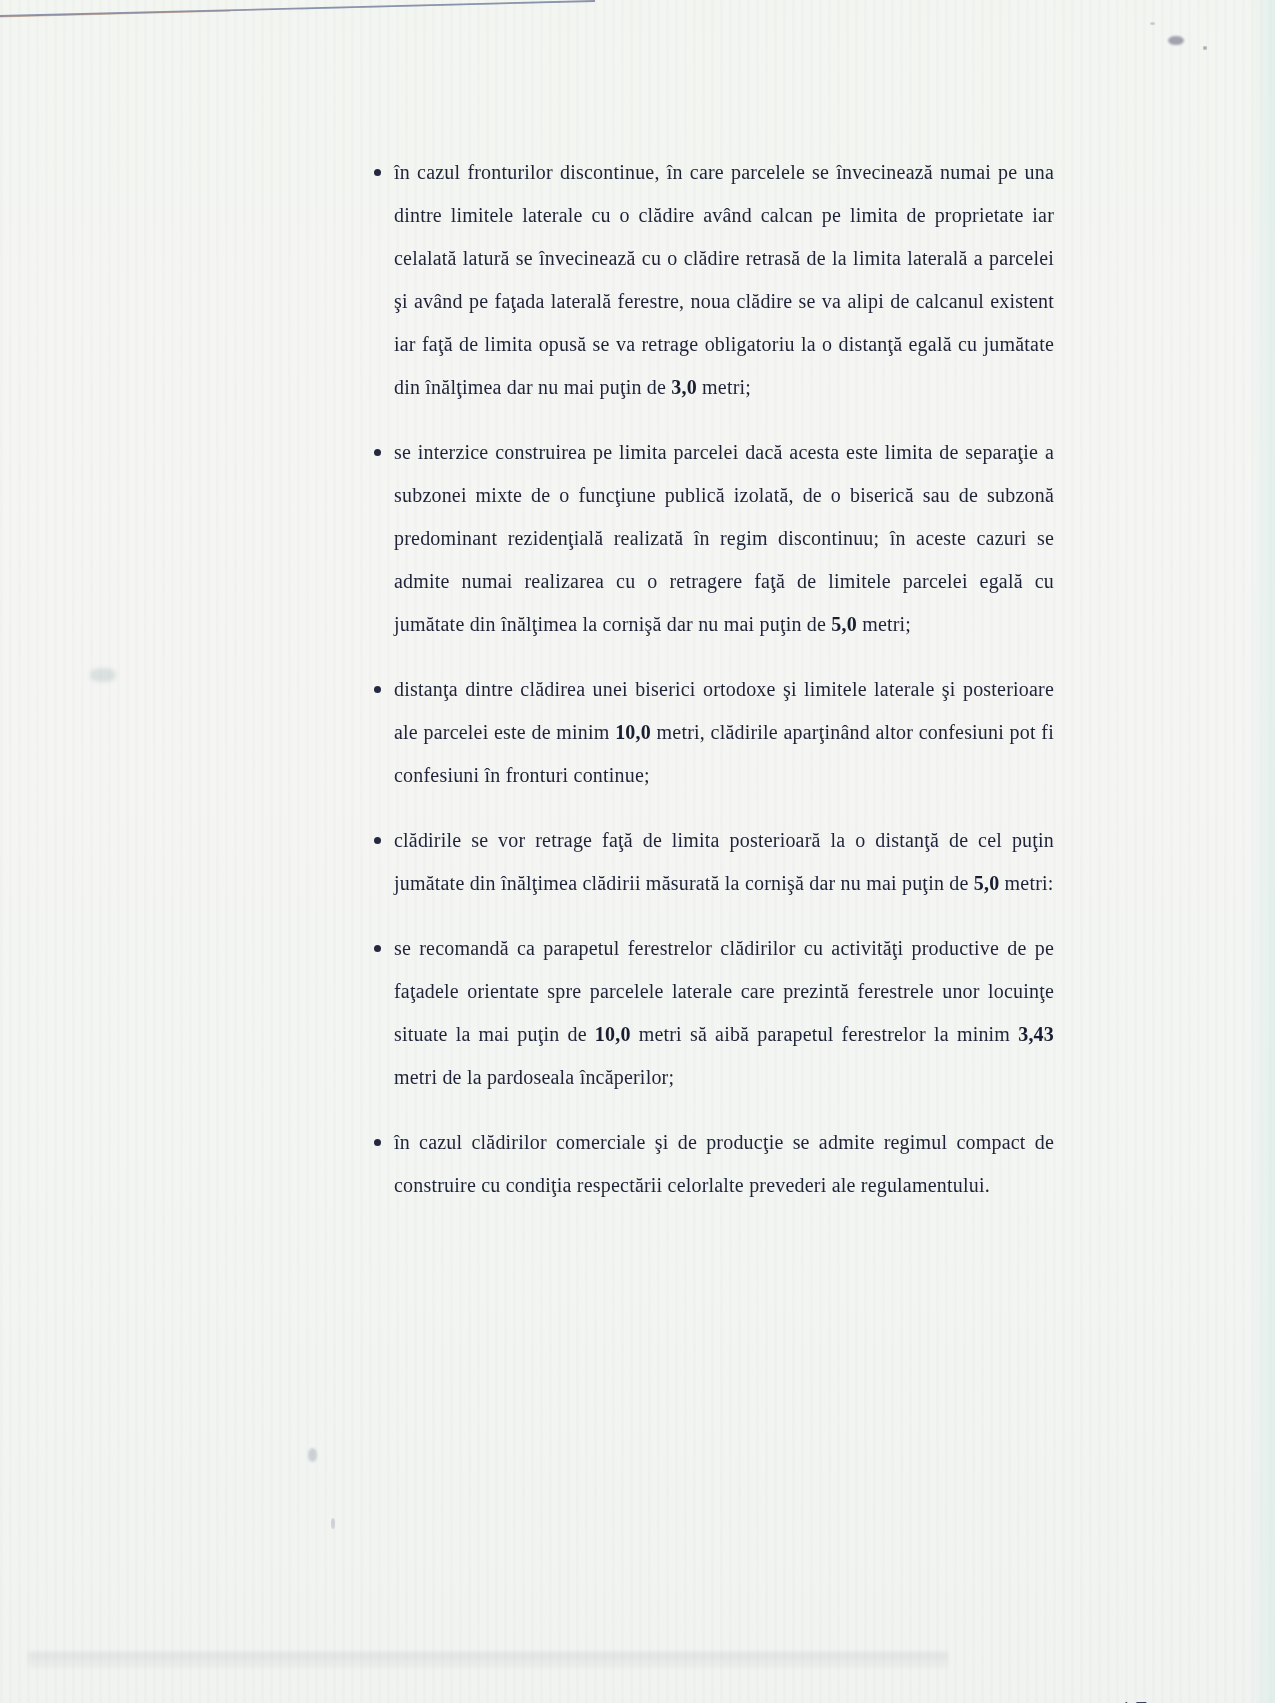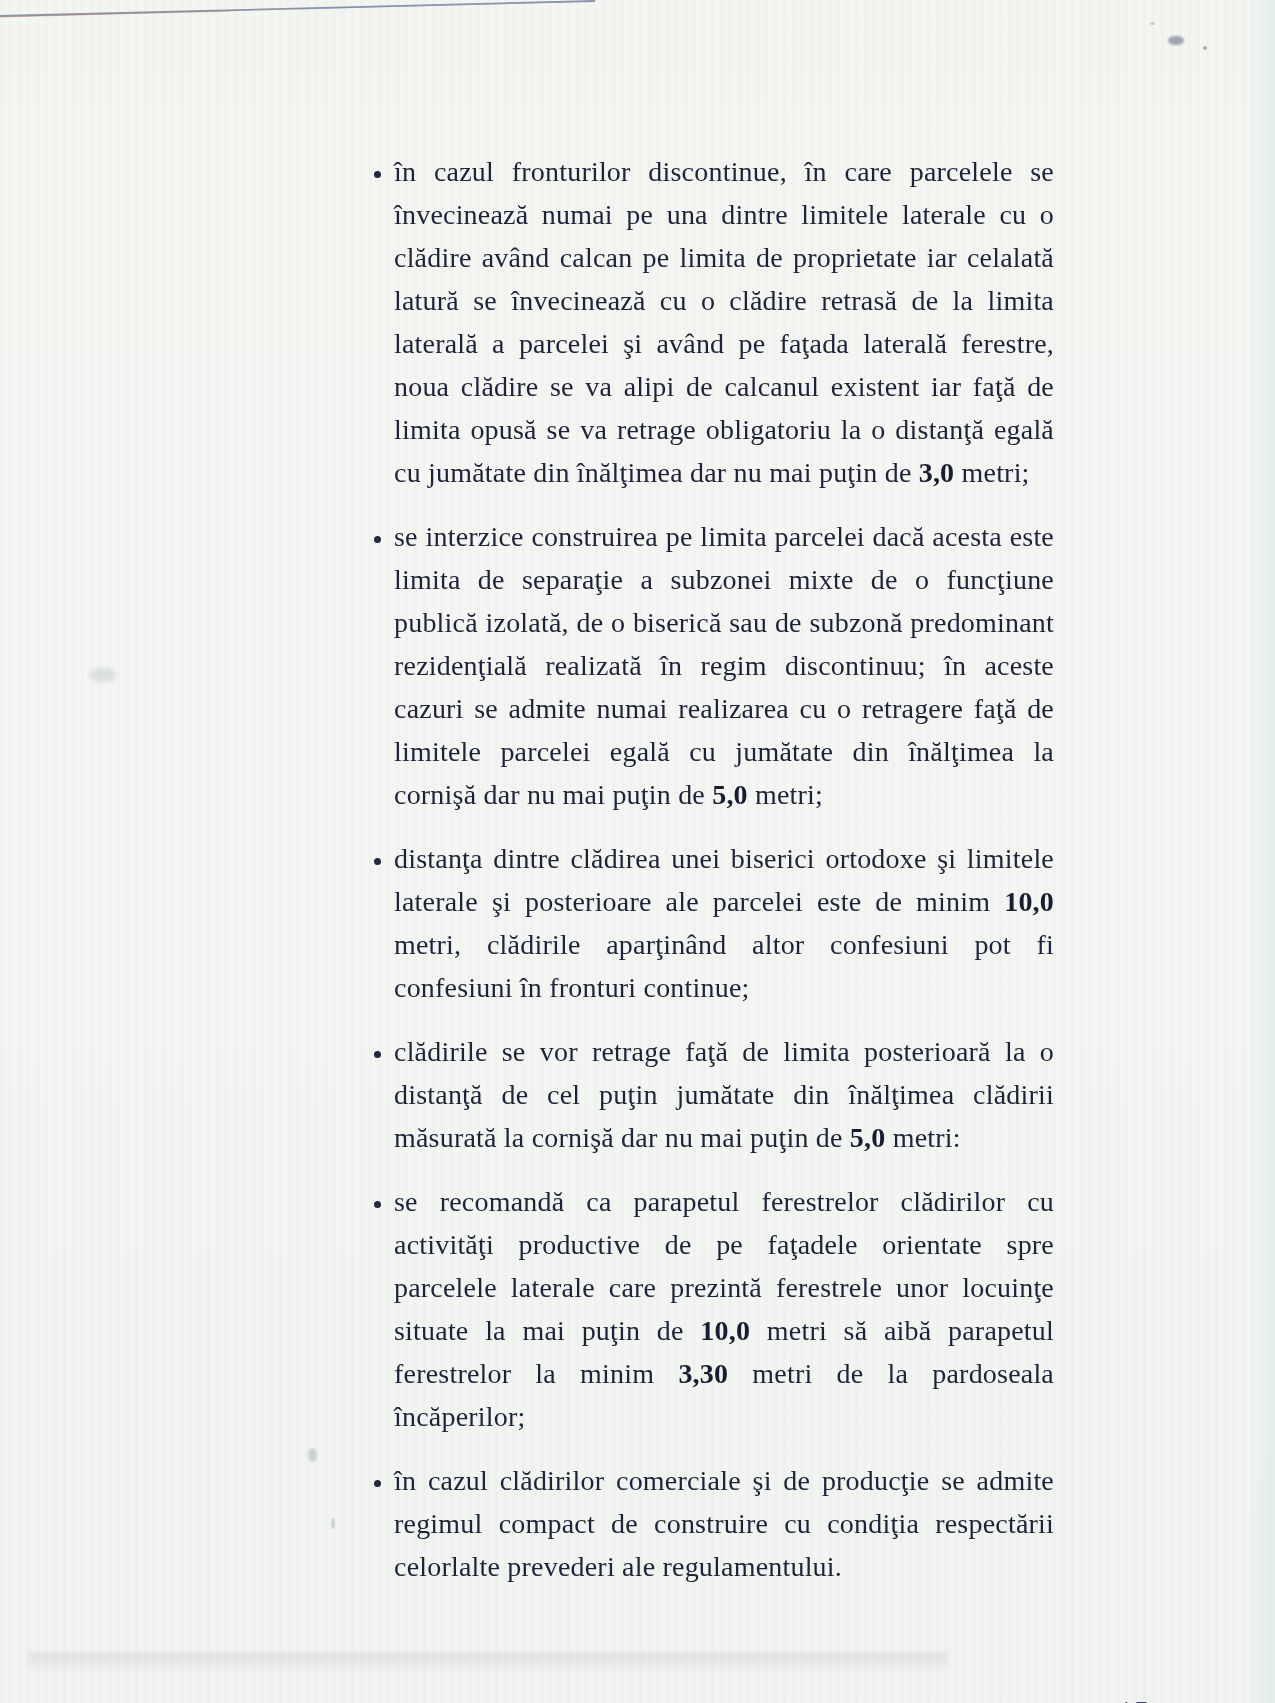--- a/index.html
+++ b/index.html
@@ -62,21 +62,21 @@
     top: 150px;
     width: 692px;
     color: #1f2338;
   }
   ul.bullets {
     margin: 0;
     padding: 0 0 0 32px;
     list-style: disc outside;
   }
   ul.bullets li {
-    font-size: 28px;
+    font-size: 20px;
     line-height: 43px;
     text-align: justify;
     margin-bottom: 21px;
     letter-spacing: 0.2px;
   }
   ul.bullets li::marker {
     font-size: 22px;
     color: #242840;
   }
   ul.bullets li .bold {
@@ -111,20 +111,20 @@
   <div class="speck speck-f"></div>
   <div class="bottom-shadow"></div>
   <div class="edge-right"></div>
 
   <div class="text-block">
     <ul class="bullets">
         <li><span>în cazul fronturilor discontinue, în care parcelele se învecinează numai pe una dintre limitele laterale cu o clădire având calcan pe limita de proprietate iar celalată latură se învecinează cu o clădire retrasă de la limita laterală a parcelei şi având pe faţada laterală ferestre, noua clădire se va alipi de calcanul existent iar faţă de limita opusă se va retrage obligatoriu la o distanţă egală cu jumătate din înălţimea dar nu mai puţin de </span><span class="bold">3,0</span><span> metri;</span></li>
         <li><span>se interzice construirea pe limita parcelei dacă acesta este limita de separaţie a subzonei mixte de o funcţiune publică izolată, de o biserică sau de subzonă predominant rezidenţială realizată în regim discontinuu; în aceste cazuri se admite numai realizarea cu o retragere faţă de limitele parcelei egală cu jumătate din înălţimea la cornişă dar nu mai puţin de </span><span class="bold">5,0</span><span> metri;</span></li>
         <li><span>distanţa dintre clădirea unei biserici ortodoxe şi limitele laterale şi posterioare ale parcelei este de minim </span><span class="bold">10,0</span><span> metri, clădirile aparţinând altor confesiuni pot fi confesiuni în fronturi continue;</span></li>
         <li><span>clădirile se vor retrage faţă de limita posterioară la o distanţă de cel puţin jumătate din înălţimea clădirii măsurată la cornişă dar nu mai puţin de </span><span class="bold">5,0</span><span> metri:</span></li>
-        <li><span>se recomandă ca parapetul ferestrelor clădirilor cu activităţi productive de pe faţadele orientate spre parcelele laterale care prezintă ferestrele unor locuinţe situate la mai puţin de </span><span class="bold">10,0</span><span> metri să aibă parapetul ferestrelor la minim </span><span class="bold">3,30</span><span> metri de la pardoseala încăperilor;</span></li>
+        <li><span>se recomandă ca parapetul ferestrelor clădirilor cu activităţi productive de pe faţadele orientate spre parcelele laterale care prezintă ferestrele unor locuinţe situate la mai puţin de </span><span class="bold">10,0</span><span> metri să aibă parapetul ferestrelor la minim </span><span class="bold">3,43</span><span> metri de la pardoseala încăperilor;</span></li>
         <li><span>în cazul clădirilor comerciale şi de producţie se admite regimul compact de construire cu condiţia respectării celorlalte prevederi ale regulamentului.</span></li>
       </ul>
   </div>
 
   <div class="page-number">15</div>
 
 </div>
 
 </body></html>

